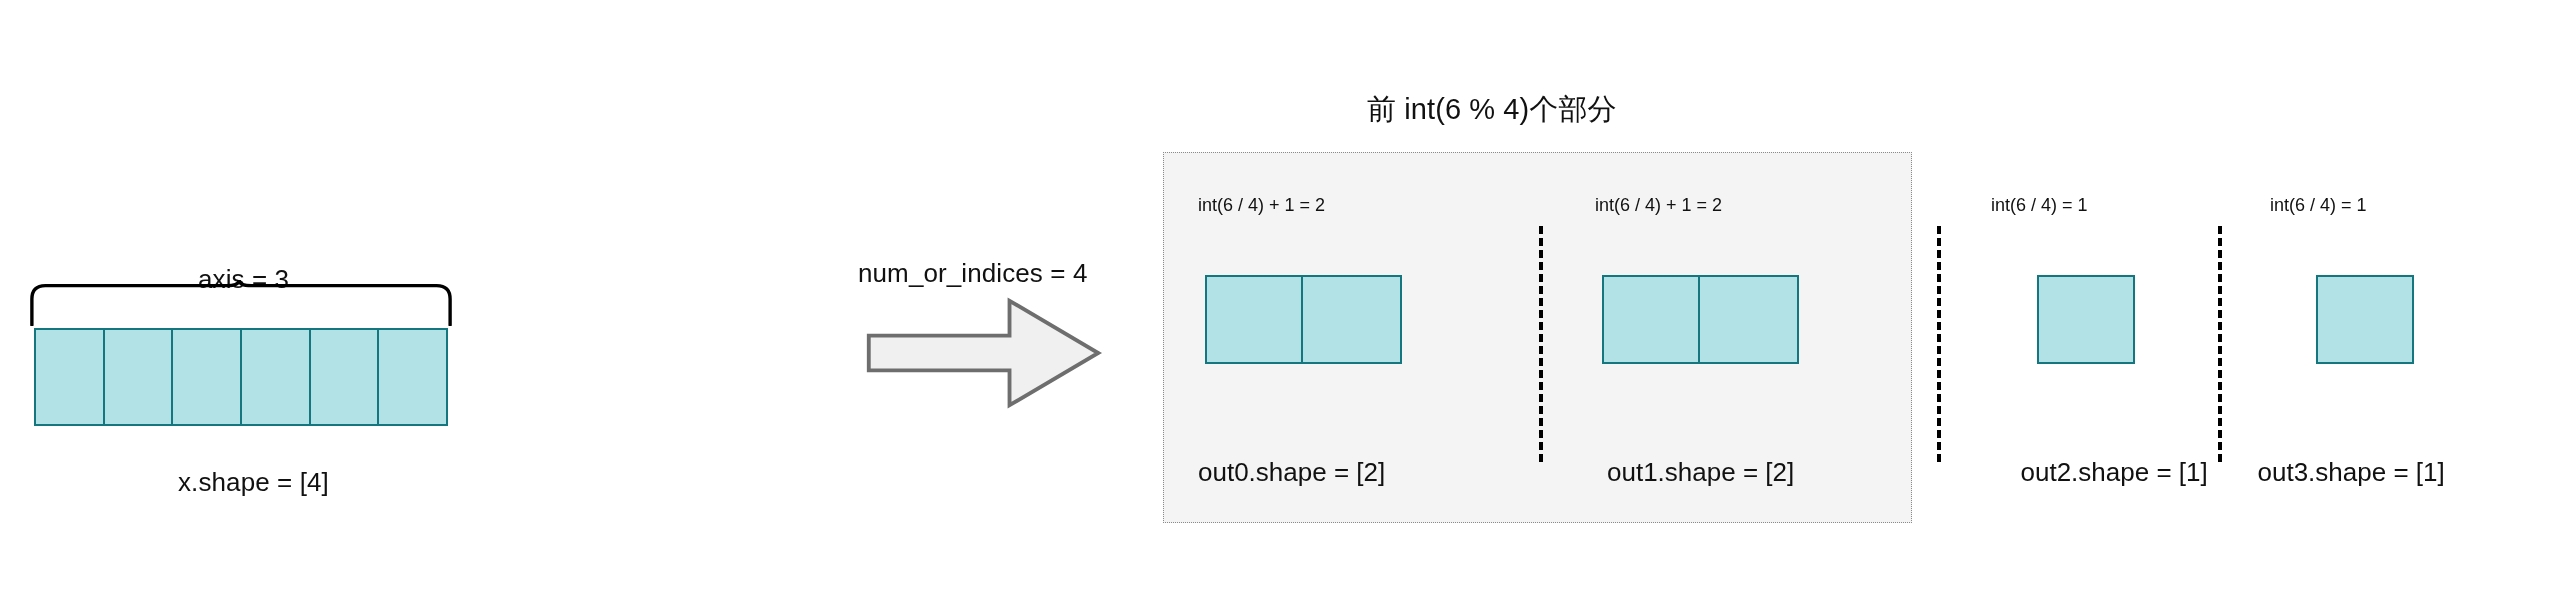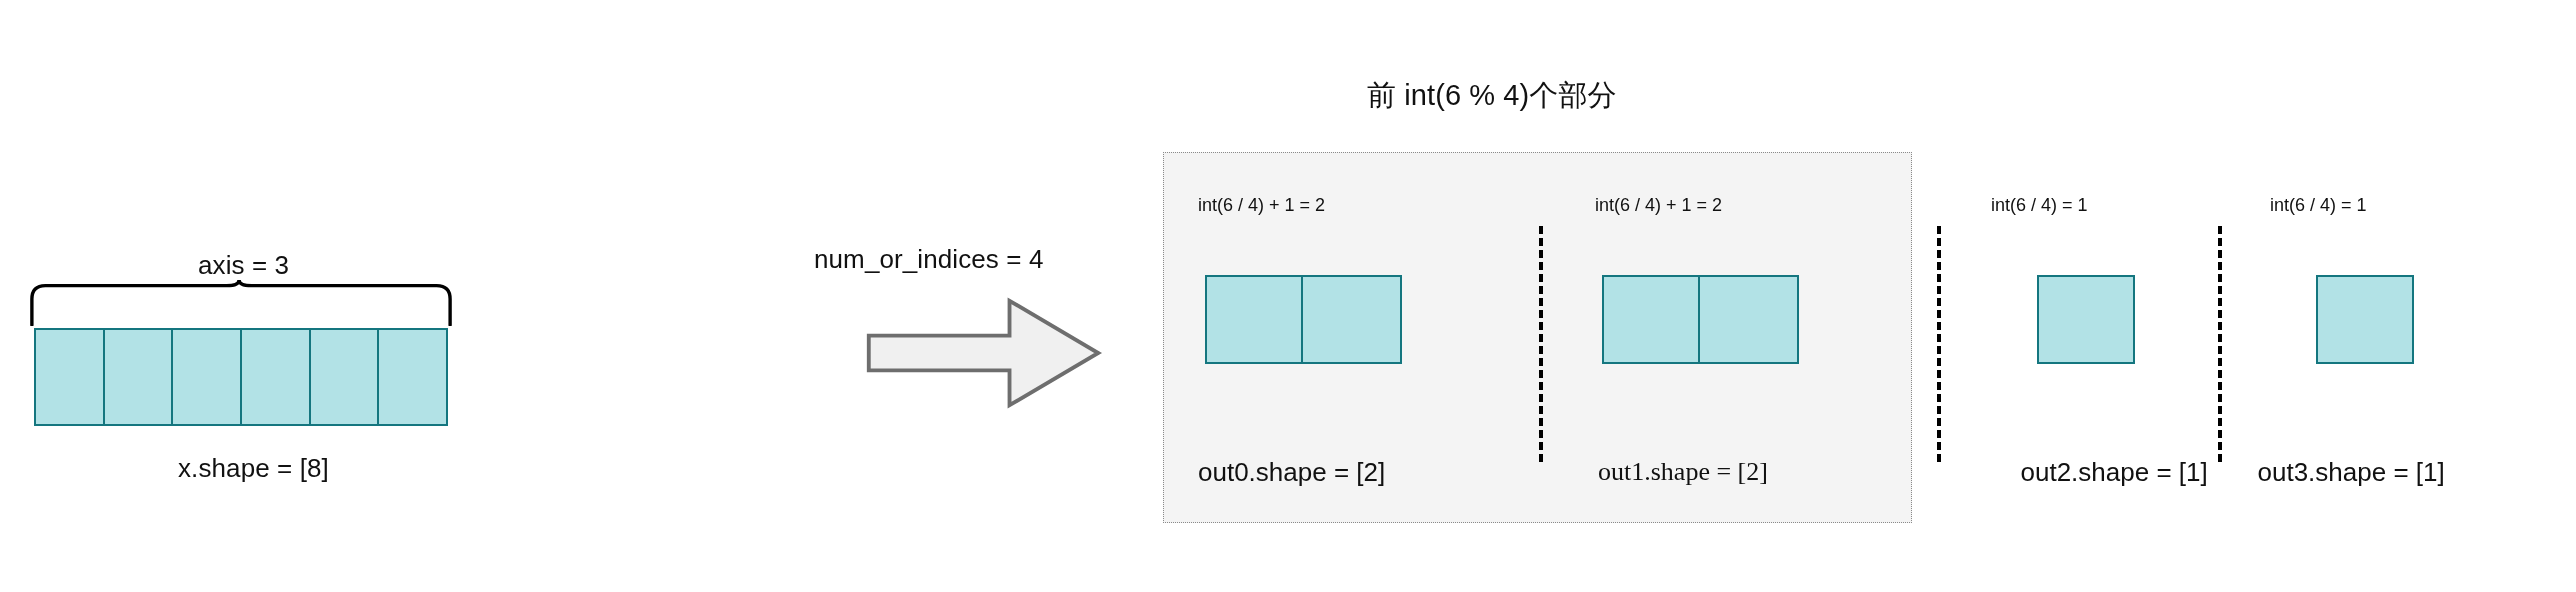--- a/index.html
+++ b/index.html
@@ -20,20 +20,21 @@
   }
 
   
   .lbl {
     position: absolute;
     white-space: nowrap;
     font-size: 26px;
     line-height: 1;
     color: #111111;
     letter-spacing: 0.1px;
+    margin-top: 14px;
   }
   .lbl-cn {
     font-size: 29px;
   }
 
   
   #source-array {
     position: absolute;
     left: 34px;
     top: 328px;
@@ -71,21 +72,21 @@
 
   
   #transform-arrow {
     position: absolute;
     left: 863px;
     top: 295px;
     width: 241px;
     height: 116px;
   }
   #num-indices-label {
-    left: 814px;
+    left: 858px;
     top: 246px;
   }
 
   
   #group-title {
     left: 1367px;
     top: 81px;
   }
 
   #first-groups-container {
@@ -140,21 +141,21 @@
 
   
   #group-0 { left: 1198px; }
   #group-0 .group-formula { left: 0px; }
   #group-0 .group-shape   { left: 0px; text-align: center; }
   #group-0 .group-boxes   { left: 6.7px; width: 197px; }
   #group-0 .group-boxes .cell { width: 98px; }
 
   #group-1 { left: 1595px; }
   #group-1 .group-formula { left: 0px; }
-  #group-1 .group-shape   { left: 3px; font-family: Liberation Serif, serif; }
+  #group-1 .group-shape   { left: 12px; }
   #group-1 .group-boxes   { left: 6.7px; width: 197px; }
   #group-1 .group-boxes .cell { width: 98px; }
 
   #group-2 { left: 1991px; }
   #group-2 .group-formula { left: 0px; }
   #group-2 .group-shape   { left: -14.5px; margin-left: 44px; }
   #group-2 .group-boxes   { left: 46px; width: 98px; }
   #group-2 .group-boxes .cell { width: 96px; }
 
   #group-3 { left: 2270px; }
@@ -188,21 +189,21 @@
 
   <div id="source-array">
     <div class="cell"></div>
     <div class="cell"></div>
     <div class="cell"></div>
     <div class="cell"></div>
     <div class="cell"></div>
     <div class="cell"></div>
   </div>
 
-  <div class="lbl" id="x-shape-label">x.shape = [8]</div>
+  <div class="lbl" id="x-shape-label">x.shape = [4]</div>
 
   <div class="lbl" id="num-indices-label">num_or_indices = 4</div>
 
   <svg id="transform-arrow" viewBox="0 0 250 120" preserveAspectRatio="none">
     <path d="M6,42 L152,42 L152,6 L244,60 L152,114 L152,78 L6,78 Z" fill="#f0f0f0" stroke="#6e6e6e" stroke-width="4" stroke-linejoin="miter"></path>
   </svg>
 
   <div class="lbl lbl-cn" id="group-title">前 int(6 % 4)个部分</div>
 
   <div id="first-groups-container"></div>

